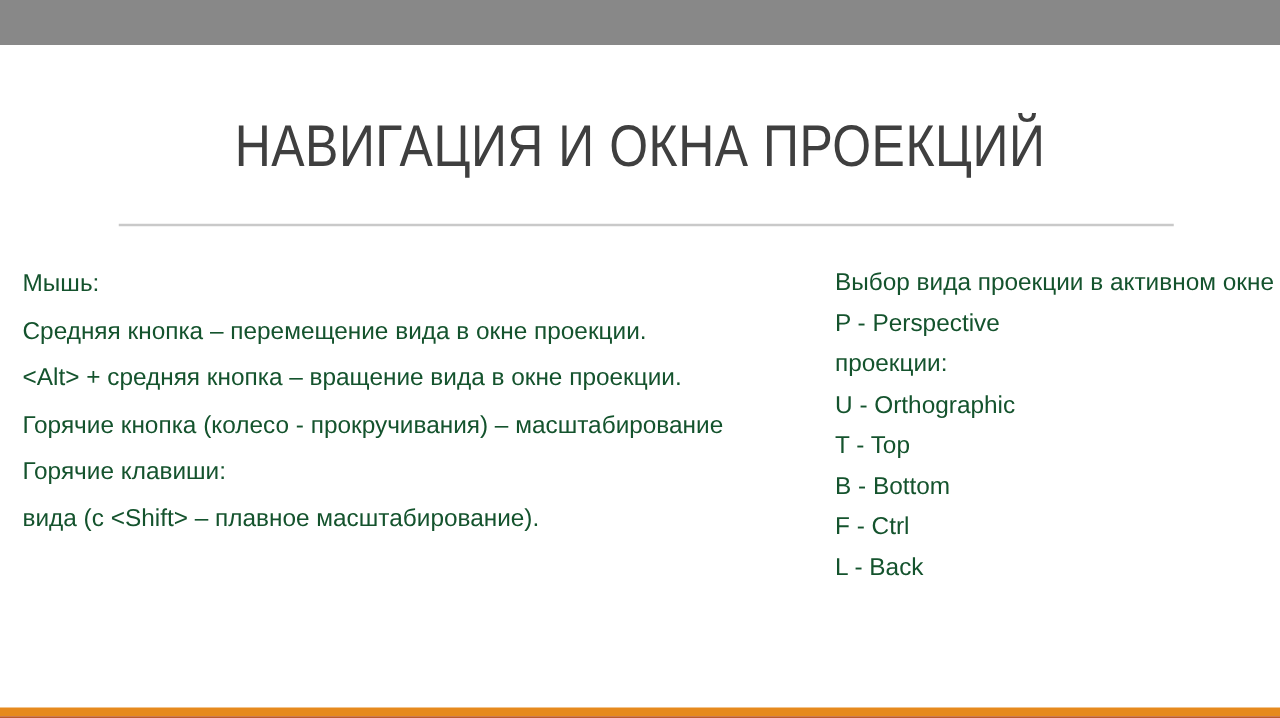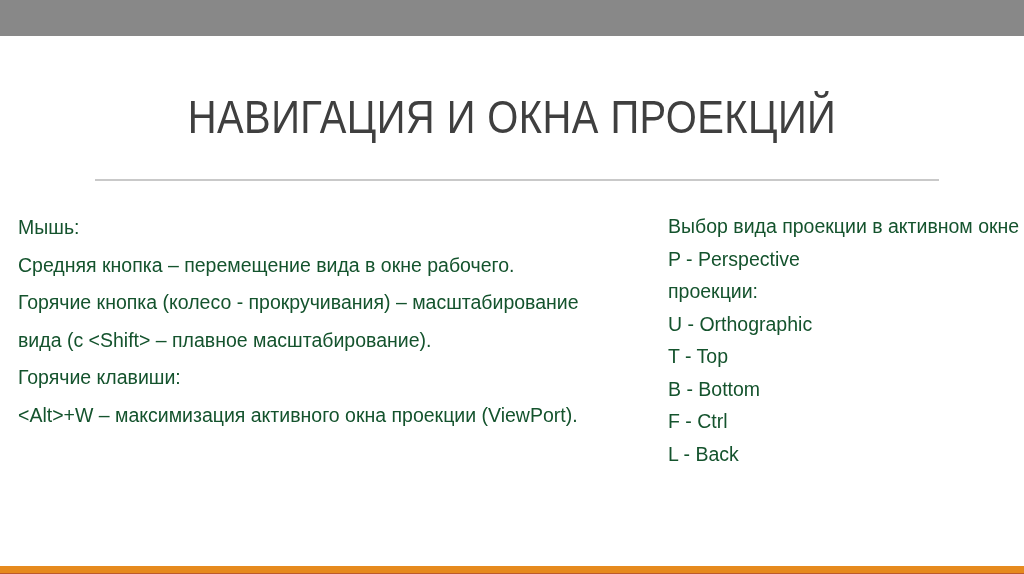--- a/index.html
+++ b/index.html
@@ -86,25 +86,25 @@
 <body>
 
 <div class="slide">
 
   <div class="slide-title">НАВИГАЦИЯ И ОКНА ПРОЕКЦИЙ</div>
 
   <div class="title-divider"></div>
 
   <div class="col col-left">
     <div class="line">Мышь:</div>
-    <div class="line">Средняя кнопка – перемещение вида в окне рабочего.</div>
+    <div class="line">Средняя кнопка – перемещение вида в окне проекции.</div>
+    <div class="line">&lt;Alt&gt; + средняя кнопка – вращение вида в окне проекции.</div>
     <div class="line">Горячие кнопка (колесо - прокручивания) – масштабирование</div>
+    <div class="line">Горячие клавиши:</div>
     <div class="line">вида (с &lt;Shift&gt; – плавное масштабирование).</div>
-    <div class="line">Горячие клавиши:</div>
-    <div class="line">&lt;Alt&gt;+W – максимизация активного окна проекции (ViewPort).</div>
   </div>
 
   <div class="col col-right">
     <div class="line">Выбор вида проекции в активном окне</div>
     <div class="line">P - Perspective</div>
     <div class="line">проекции:</div>
     <div class="line">U - Orthographic</div>
     <div class="line">T - Top</div>
     <div class="line">B - Bottom</div>
     <div class="line">F - Ctrl</div>

